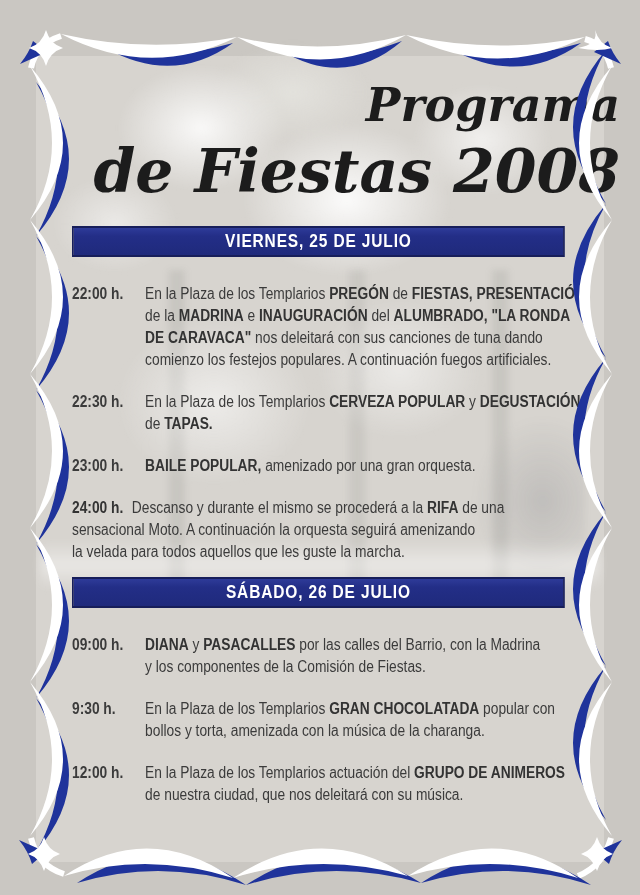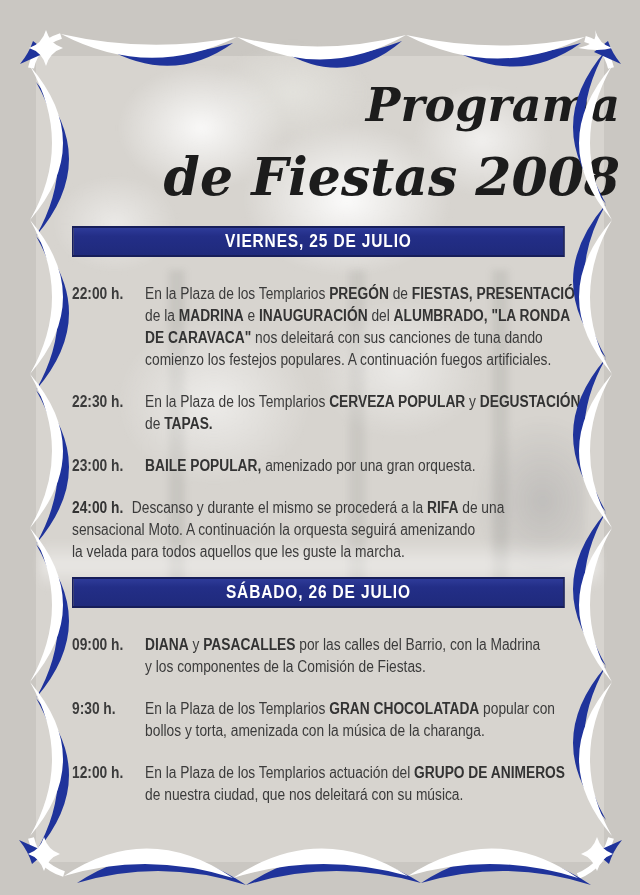--- a/index.html
+++ b/index.html
@@ -21,21 +21,21 @@
       radial-gradient(100px 120px at 92% 70%, rgba(90,92,100,.18), rgba(90,92,100,0) 70%),
       linear-gradient(90deg, rgba(0,0,0,0) 21%, rgba(95,98,93,.12) 22%, rgba(95,98,93,.12) 24%, rgba(0,0,0,0) 25%),
       linear-gradient(90deg, rgba(0,0,0,0) 55%, rgba(95,98,93,.10) 56%, rgba(95,98,93,.10) 58%, rgba(0,0,0,0) 59%),
       linear-gradient(90deg, rgba(0,0,0,0) 82%, rgba(95,98,93,.12) 83%, rgba(95,98,93,.12) 85%, rgba(0,0,0,0) 86%);}
   .photo-c{position:absolute;left:40px;top:540px;width:560px;height:50px;filter:blur(5px);
     background:linear-gradient(rgba(255,255,255,0), rgba(255,255,255,.45), rgba(255,255,255,0));}
   
   .title{position:absolute;left:0;width:620px;text-align:right;z-index:4;
          font-family:"DejaVu Serif",serif;font-style:italic;font-weight:700;color:var(--title);}
   .title.l1{top:78px;font-size:46px;}
-  .title.l2{top:146px;font-size:52px;font-style:italic;}
+  .title.l2{top:136px;font-size:60px;font-style:italic;}
   
   .content{position:absolute;left:72px;top:226px;width:592px;z-index:4;
            transform:scaleX(0.86);transform-origin:0 0;color:var(--text);}
   .section-bar{width:573px;height:31px;box-sizing:border-box;margin-bottom:26px;
                background:linear-gradient(#2e3b99 0%, #232e87 30%, #1f2a7c 100%);
                border:2px solid #171e5a;display:flex;align-items:center;justify-content:center;}
   .section-bar span{font-weight:700;font-size:18px;letter-spacing:1px;color:var(--bartext);}
   .event{display:flex;margin-bottom:20px;font-size:16px;}
   .event.pre-bar{margin-bottom:14px;}
   .time{flex:none;width:85px;font-weight:700;line-height:22px;white-space:pre;}

